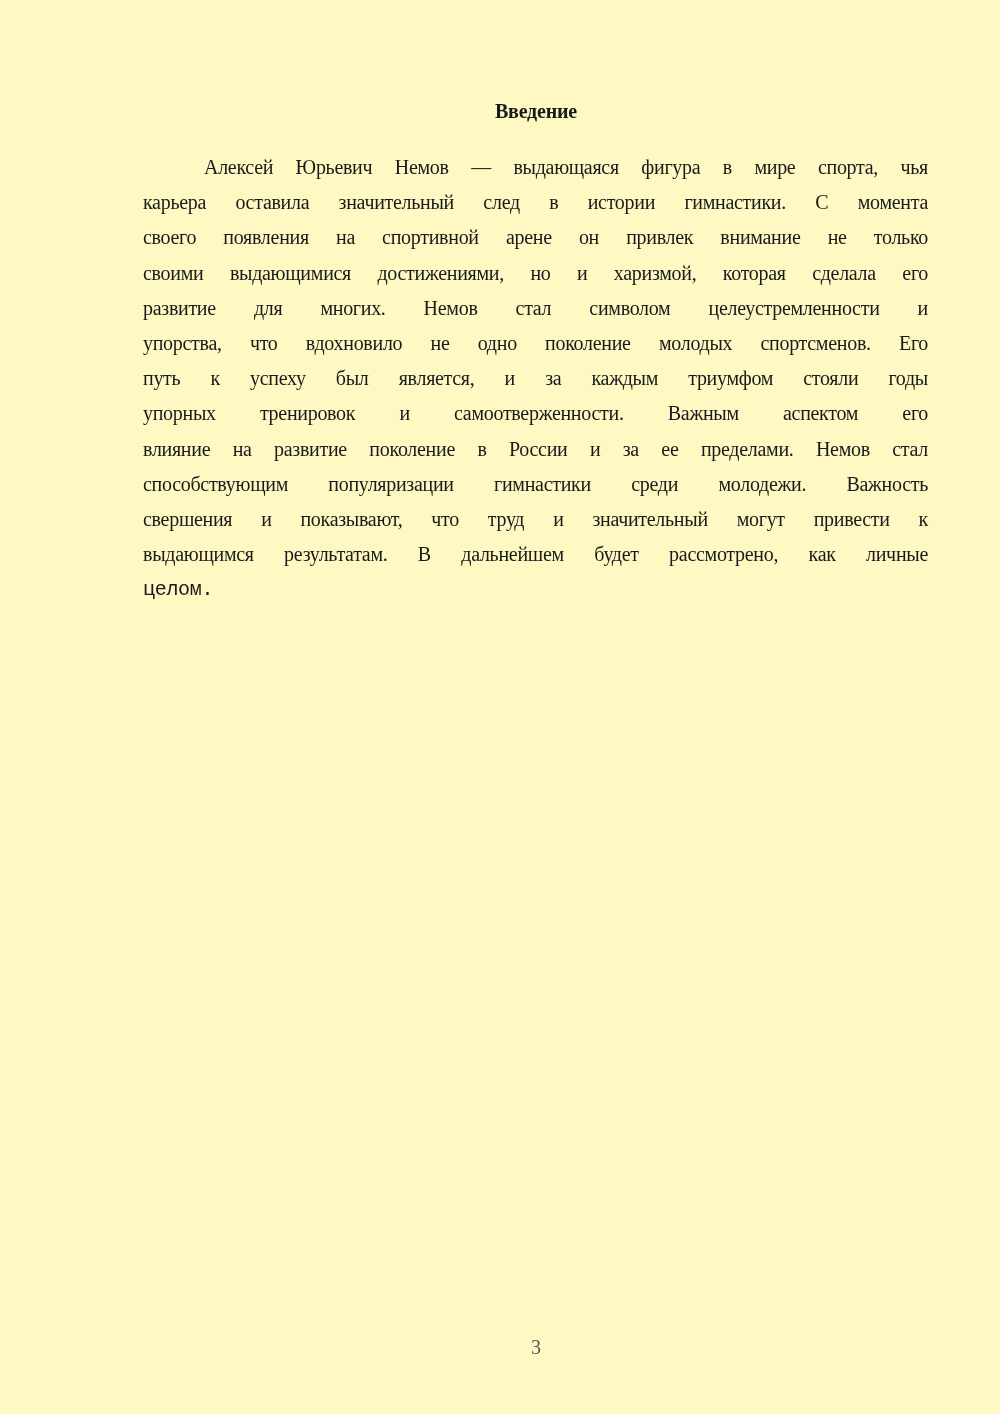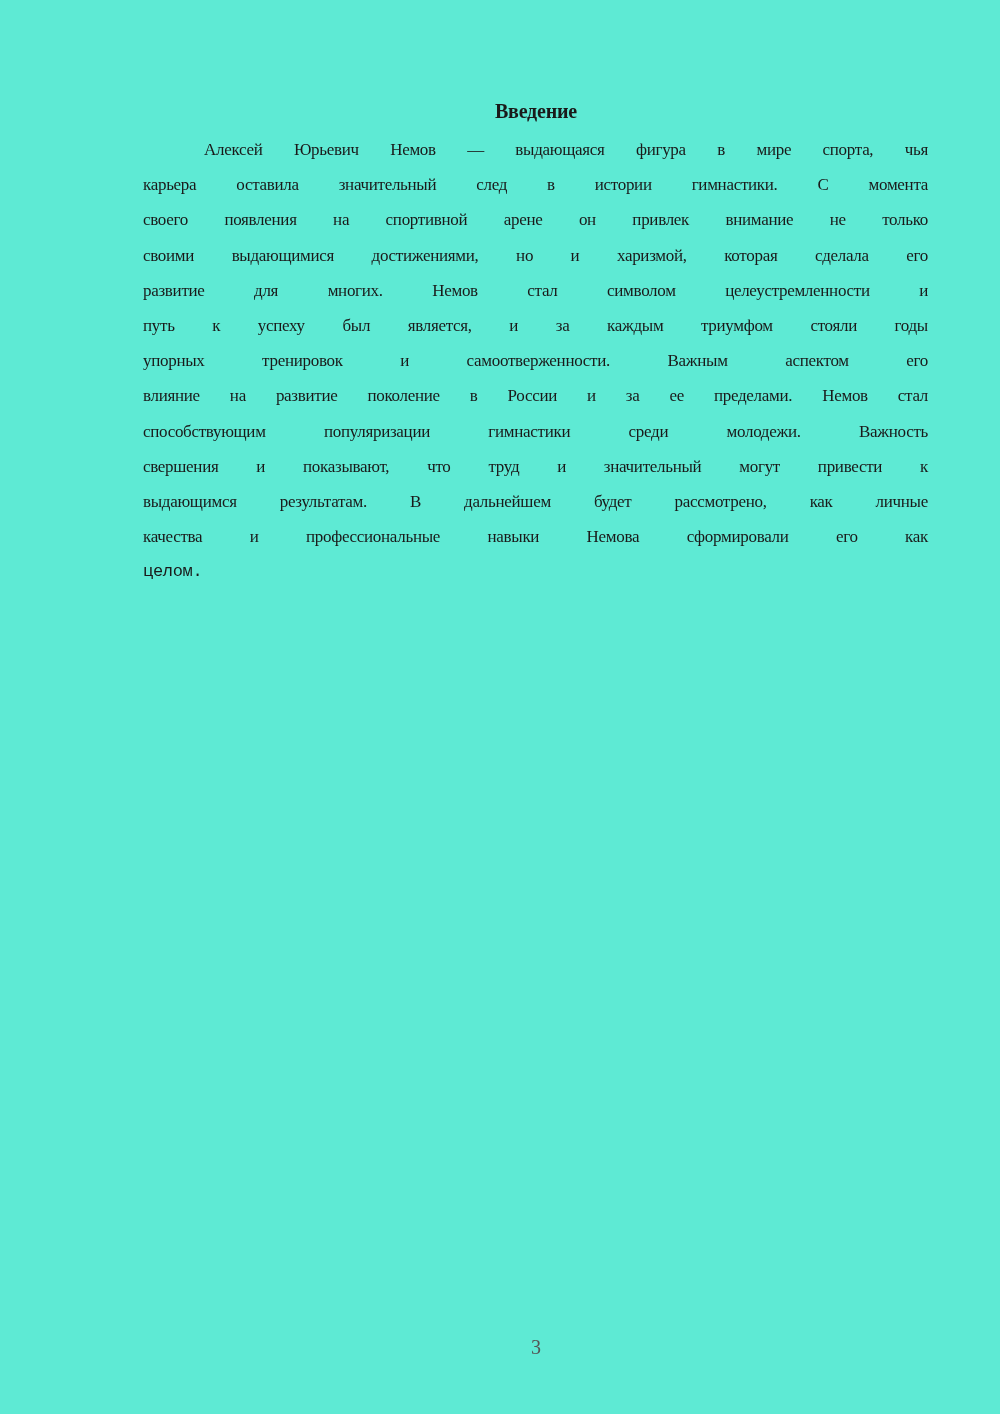--- a/index.html
+++ b/index.html
@@ -13,39 +13,39 @@
       position: relative;
       overflow: hidden;
       font-family: "Liberation Serif", "DejaVu Serif", serif;
       color: #1a1a1a;
     }
     .page {
       position: absolute;
       left: 0; top: 0;
       width: 1000px;
       height: 1414px;
-      background: #5eead4;
+      background: #fef9c3;
     }
     .heading {
       position: absolute;
       top: 97px;
       left: 0;
       width: 1072px;
       text-align: center;
       font-weight: bold;
       font-size: 20px;
       line-height: 28px;
       letter-spacing: -0.2px;
     }
     .body-text {
       position: absolute;
       left: 143px;
-      top: 132px;
+      top: 150px;
       width: 785px;
-      font-size: 17px;
+      font-size: 20px;
       letter-spacing: -0.3px;
     }
     .line {
       height: 35.2px;
       line-height: 35.2px;
       white-space: nowrap;
       text-align: justify;
       text-align-last: justify;
     }
     .line.first {
@@ -72,24 +72,24 @@
 
 <div class="page">
   <div class="heading">Введение</div>
 
   <div class="body-text">
     <div class="line first">Алексей Юрьевич Немов — выдающаяся фигура в мире спорта, чья</div>
     <div class="line">карьера оставила значительный след в истории гимнастики. С момента</div>
     <div class="line">своего появления на спортивной арене он привлек внимание не только</div>
     <div class="line">своими выдающимися достижениями, но и харизмой, которая сделала его</div>
     <div class="line">развитие для многих. Немов стал символом целеустремленности и</div>
+    <div class="line">упорства, что вдохновило не одно поколение молодых спортсменов. Его</div>
     <div class="line">путь к успеху был является, и за каждым триумфом стояли годы</div>
     <div class="line">упорных тренировок и самоотверженности. Важным аспектом его</div>
     <div class="line">влияние на развитие поколение в России и за ее пределами. Немов стал</div>
     <div class="line">способствующим популяризации гимнастики среди молодежи. Важность</div>
     <div class="line">свершения и показывают, что труд и значительный могут привести к</div>
     <div class="line">выдающимся результатам. В дальнейшем будет рассмотрено, как личные</div>
-    <div class="line">качества и профессиональные навыки Немова сформировали его как</div>
     <div class="line last">целом.</div>
   </div>
 
   <div class="page-number">3</div>
 </div>
 
 </body></html>

